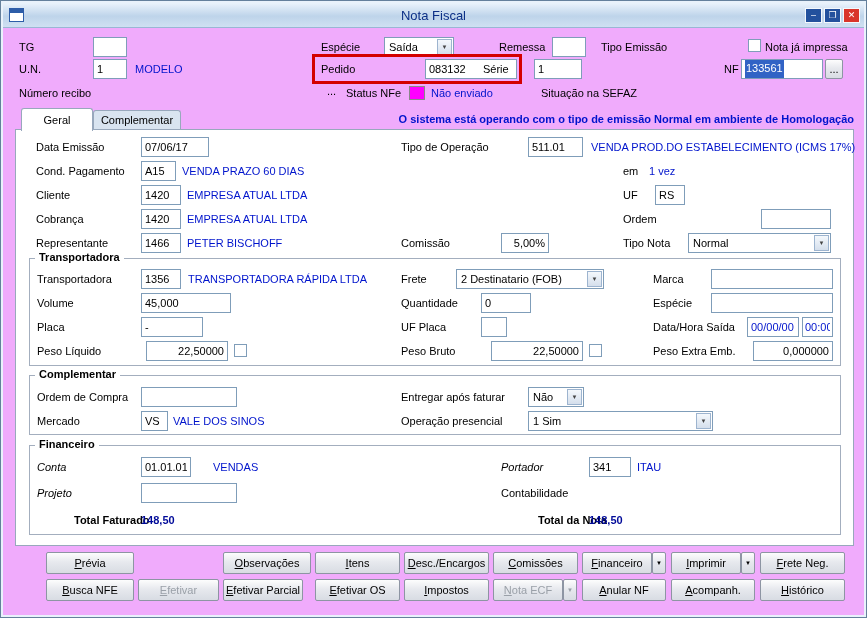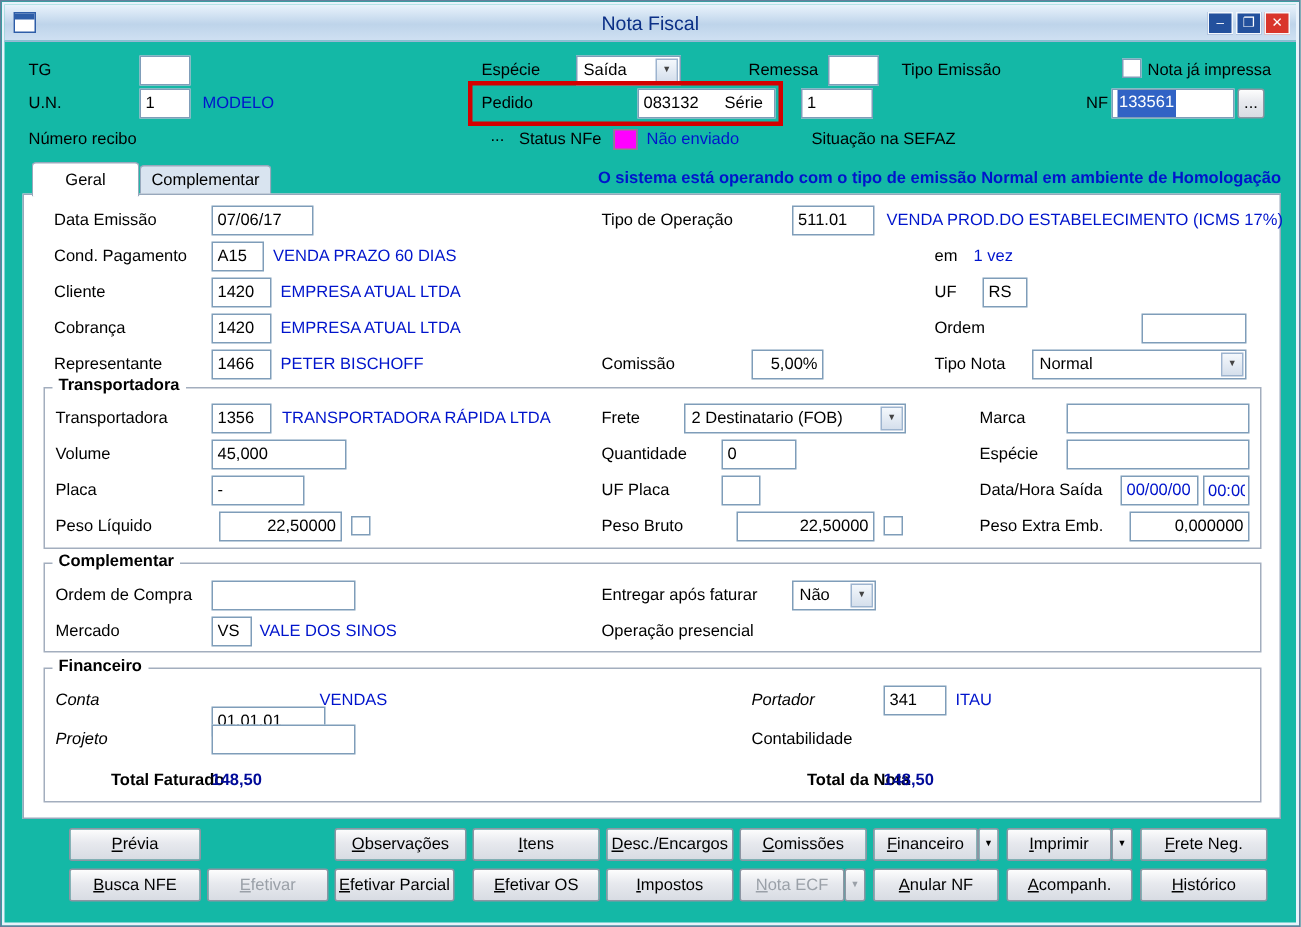--- a/index.html
+++ b/index.html
@@ -1,18 +1,18 @@
 <!DOCTYPE html>
 <html><head>
 <meta charset="utf-8">
 <style>
   * { margin:0; padding:0; box-sizing:border-box; }
   html,body { background:#9aa7b5; }
   body { font-family:"Liberation Sans", sans-serif; }
-  #win { position:relative; width:867px; height:618px; background:#14b8a6;
+  #win { position:relative; width:867px; height:618px; background:#f0abfc;
          border:1px solid #64809c; box-shadow: inset 0 0 0 2px #e9f2fb;
          font-size:11px; color:#000; overflow:hidden; }
   .titlebar { position:absolute; left:2px; top:2px; right:2px; height:25px;
               background:linear-gradient(#eaf3fc,#bed4ea 55%,#cfe0f2);
               border-bottom:1px solid #9ab6d4; }
   .wtitle { position:absolute; width:100%; text-align:center; top:5px;
             font-size:13px; color:#0b2f86; }
   .appicon { position:absolute; left:6px; top:5px; width:15px; height:14px;
              background:#fff; border:1px solid #2d5da8; }
   .appicon::before { content:""; position:absolute; left:0; right:0; top:0; height:4px; background:#2d5da8; }
@@ -198,26 +198,30 @@
   <span class="lbl" style="left:400px;top:390px">Entregar após faturar</span>
   <div class="combo" style="left:527px;top:386px;width:56px">
     <span>Não</span>
     <span class="arw">▼</span>
   </div>
 
   <span class="lbl" style="left:36px;top:414px">Mercado</span>
   <input class="fld" style="left: 140px; top: 410px; width: 27px;" value="VS">
   <span class="lbl blue" style="left:172px;top:414px">VALE DOS SINOS</span>
   <span class="lbl" style="left:400px;top:414px">Operação presencial</span>
+  <div class="combo" style="left:527px;top:410px;width:185px">
+    <span>1 Sim</span>
+    <span class="arw">▼</span>
+  </div>
 
   <div class="gbox" style="left:28px;top:444px;width:812px;height:90px"></div>
   <span class="gleg" style="left:34px;top:437px">Financeiro</span>
 
   <span class="lbl i" style="left:36px;top:460px">Conta</span>
-  <input class="fld" style="left: 140px; top: 470px; width: 76px;" value="01.01.01">
+  <input class="fld" style="left: 140px; top: 456px; width: 50px;" value="01.01.01">
   <span class="lbl blue" style="left:212px;top:460px">VENDAS</span>
   <span class="lbl i" style="left:500px;top:460px">Portador</span>
   <input class="fld" style="left: 588px; top: 456px; width: 42px;" value="341">
   <span class="lbl blue" style="left:636px;top:460px">ITAU</span>
 
   <span class="lbl i" style="left:36px;top:486px">Projeto</span>
   <input class="fld" style="left: 140px; top: 482px; width: 96px;" value="">
   <span class="lbl" style="left:500px;top:486px">Contabilidade</span>
 
   <span class="lbl b" style="left:36px;top:513px">Total Faturado</span>

